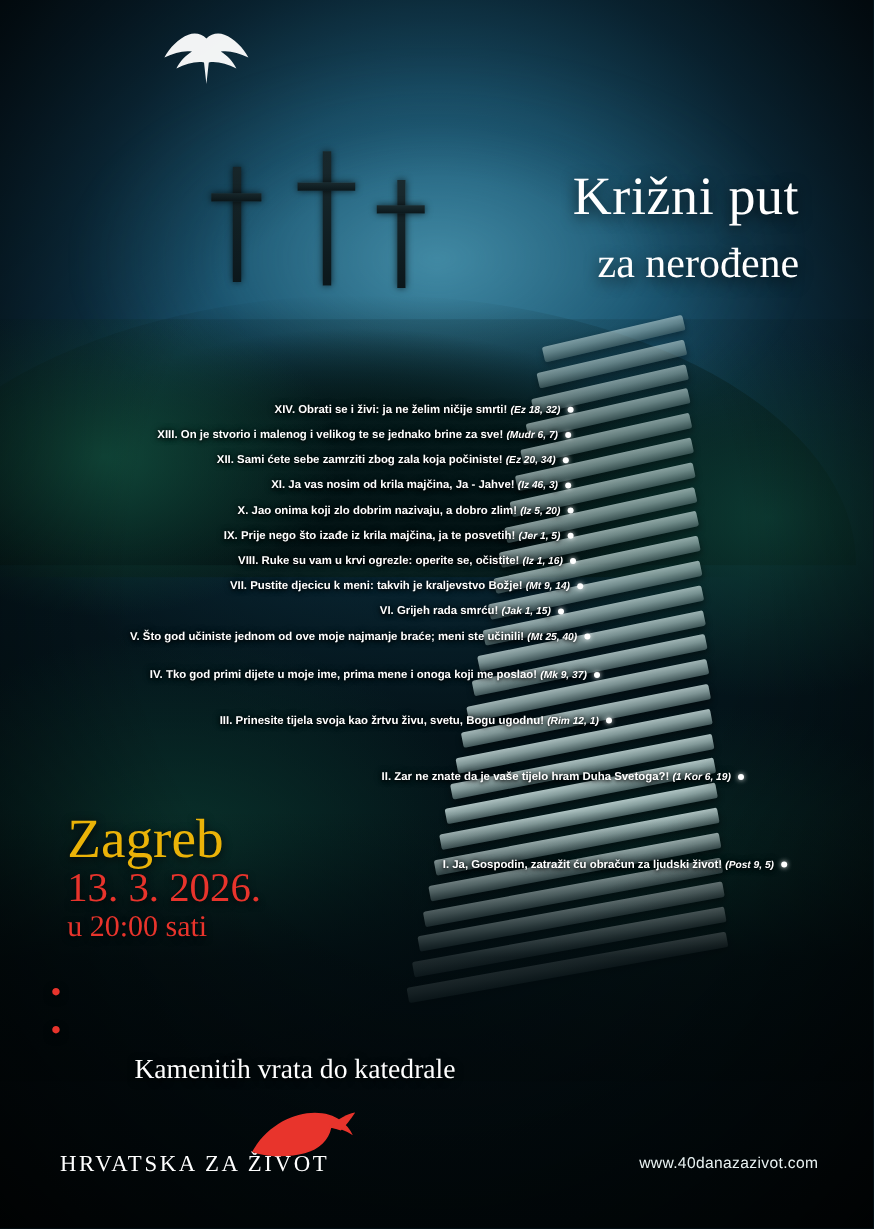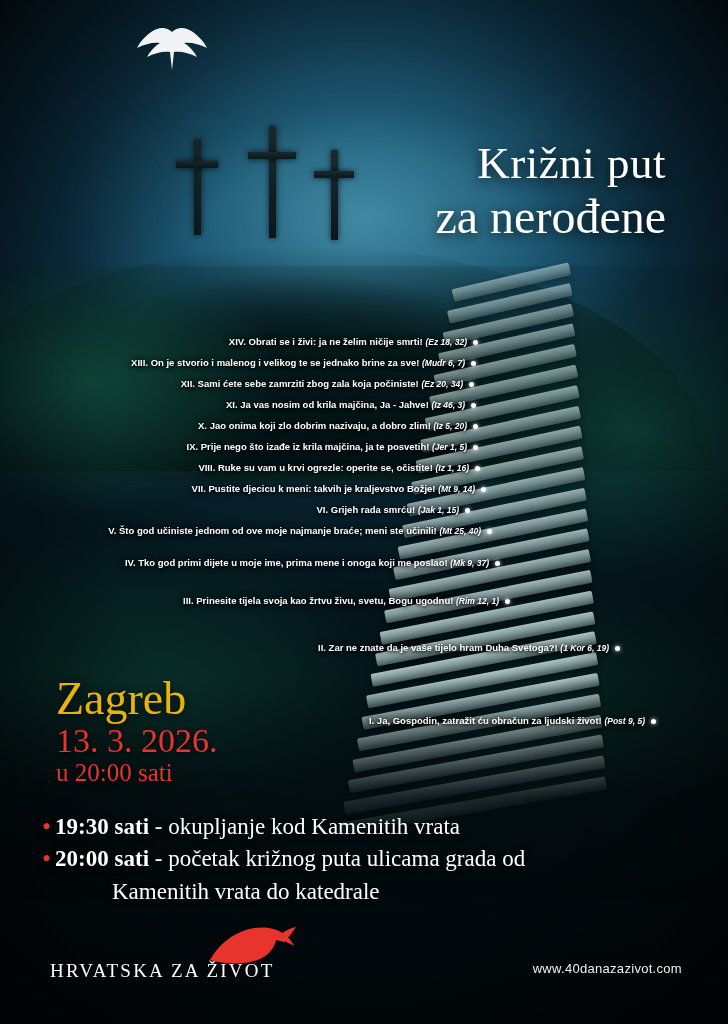--- a/index.html
+++ b/index.html
@@ -163,23 +163,23 @@
     text-align: right;
     color: #ffffff;
     text-shadow: 0 3px 12px rgba(0,0,0,0.8);
   }
   .title-main {
     font-size: 45px;
     line-height: 1.05;
     letter-spacing: 0.5px;
   }
   .title-sub {
-    font-size: 48px;
+    font-size: 35px;
     line-height: 1.1;
-    margin-top: 4px;
+    margin-top: 14px;
   }
 
   
   .stations {
     position: absolute;
     left: 0;
     top: 313px;
     width: 100%;
   }
   .station {
@@ -387,25 +387,23 @@
       <div class="station" style="top: 378px; right: 72px; margin-top: 25px;"><span class="num">I. </span><span>Ja, Gospodin, zatražit ću obračun za ljudski život! </span><span class="ref">(Post 9, 5)</span><span class="dot"></span></div>
     </div>
 
   <div class="city">Zagreb</div>
   <div class="date">13. 3. 2026.</div>
   <div class="time">u 20:00 sati</div>
 
   <div class="bullets" id="bullets">
       <div class="bullet-row">
         <span class="bullet-dot">•</span>
-        <span class="bullet-text"><b>19:30 sati</b> - okupljanje kod Kamenitih vrata</span>
       </div>
       <div class="bullet-row">
         <span class="bullet-dot">•</span>
-        <span class="bullet-text"><b>20:00 sati</b> - početak križnog puta ulicama grada od</span>
       </div>
       <div class="bullet-cont">Kamenitih vrata do katedrale</div>
     </div>
 
   <div class="footer-logo">
     <div class="footer-logo-text">HRVATSKA ZA ŽIVOT</div>
     <div class="fish">
       <svg viewBox="0 0 88 46" width="88" height="46" aria-hidden="true">
         <path d="M2 40 C20 8 58 0 76 14 C80 17 84 21 86 26 C80 22 74 20 68 20 C66 30 58 38 46 41 C32 45 14 44 2 40 Z" fill="#e8342c"></path>
         <path d="M66 19 C74 12 82 8 88 7 C84 13 80 18 76 22 Z" fill="#e8342c"></path>

